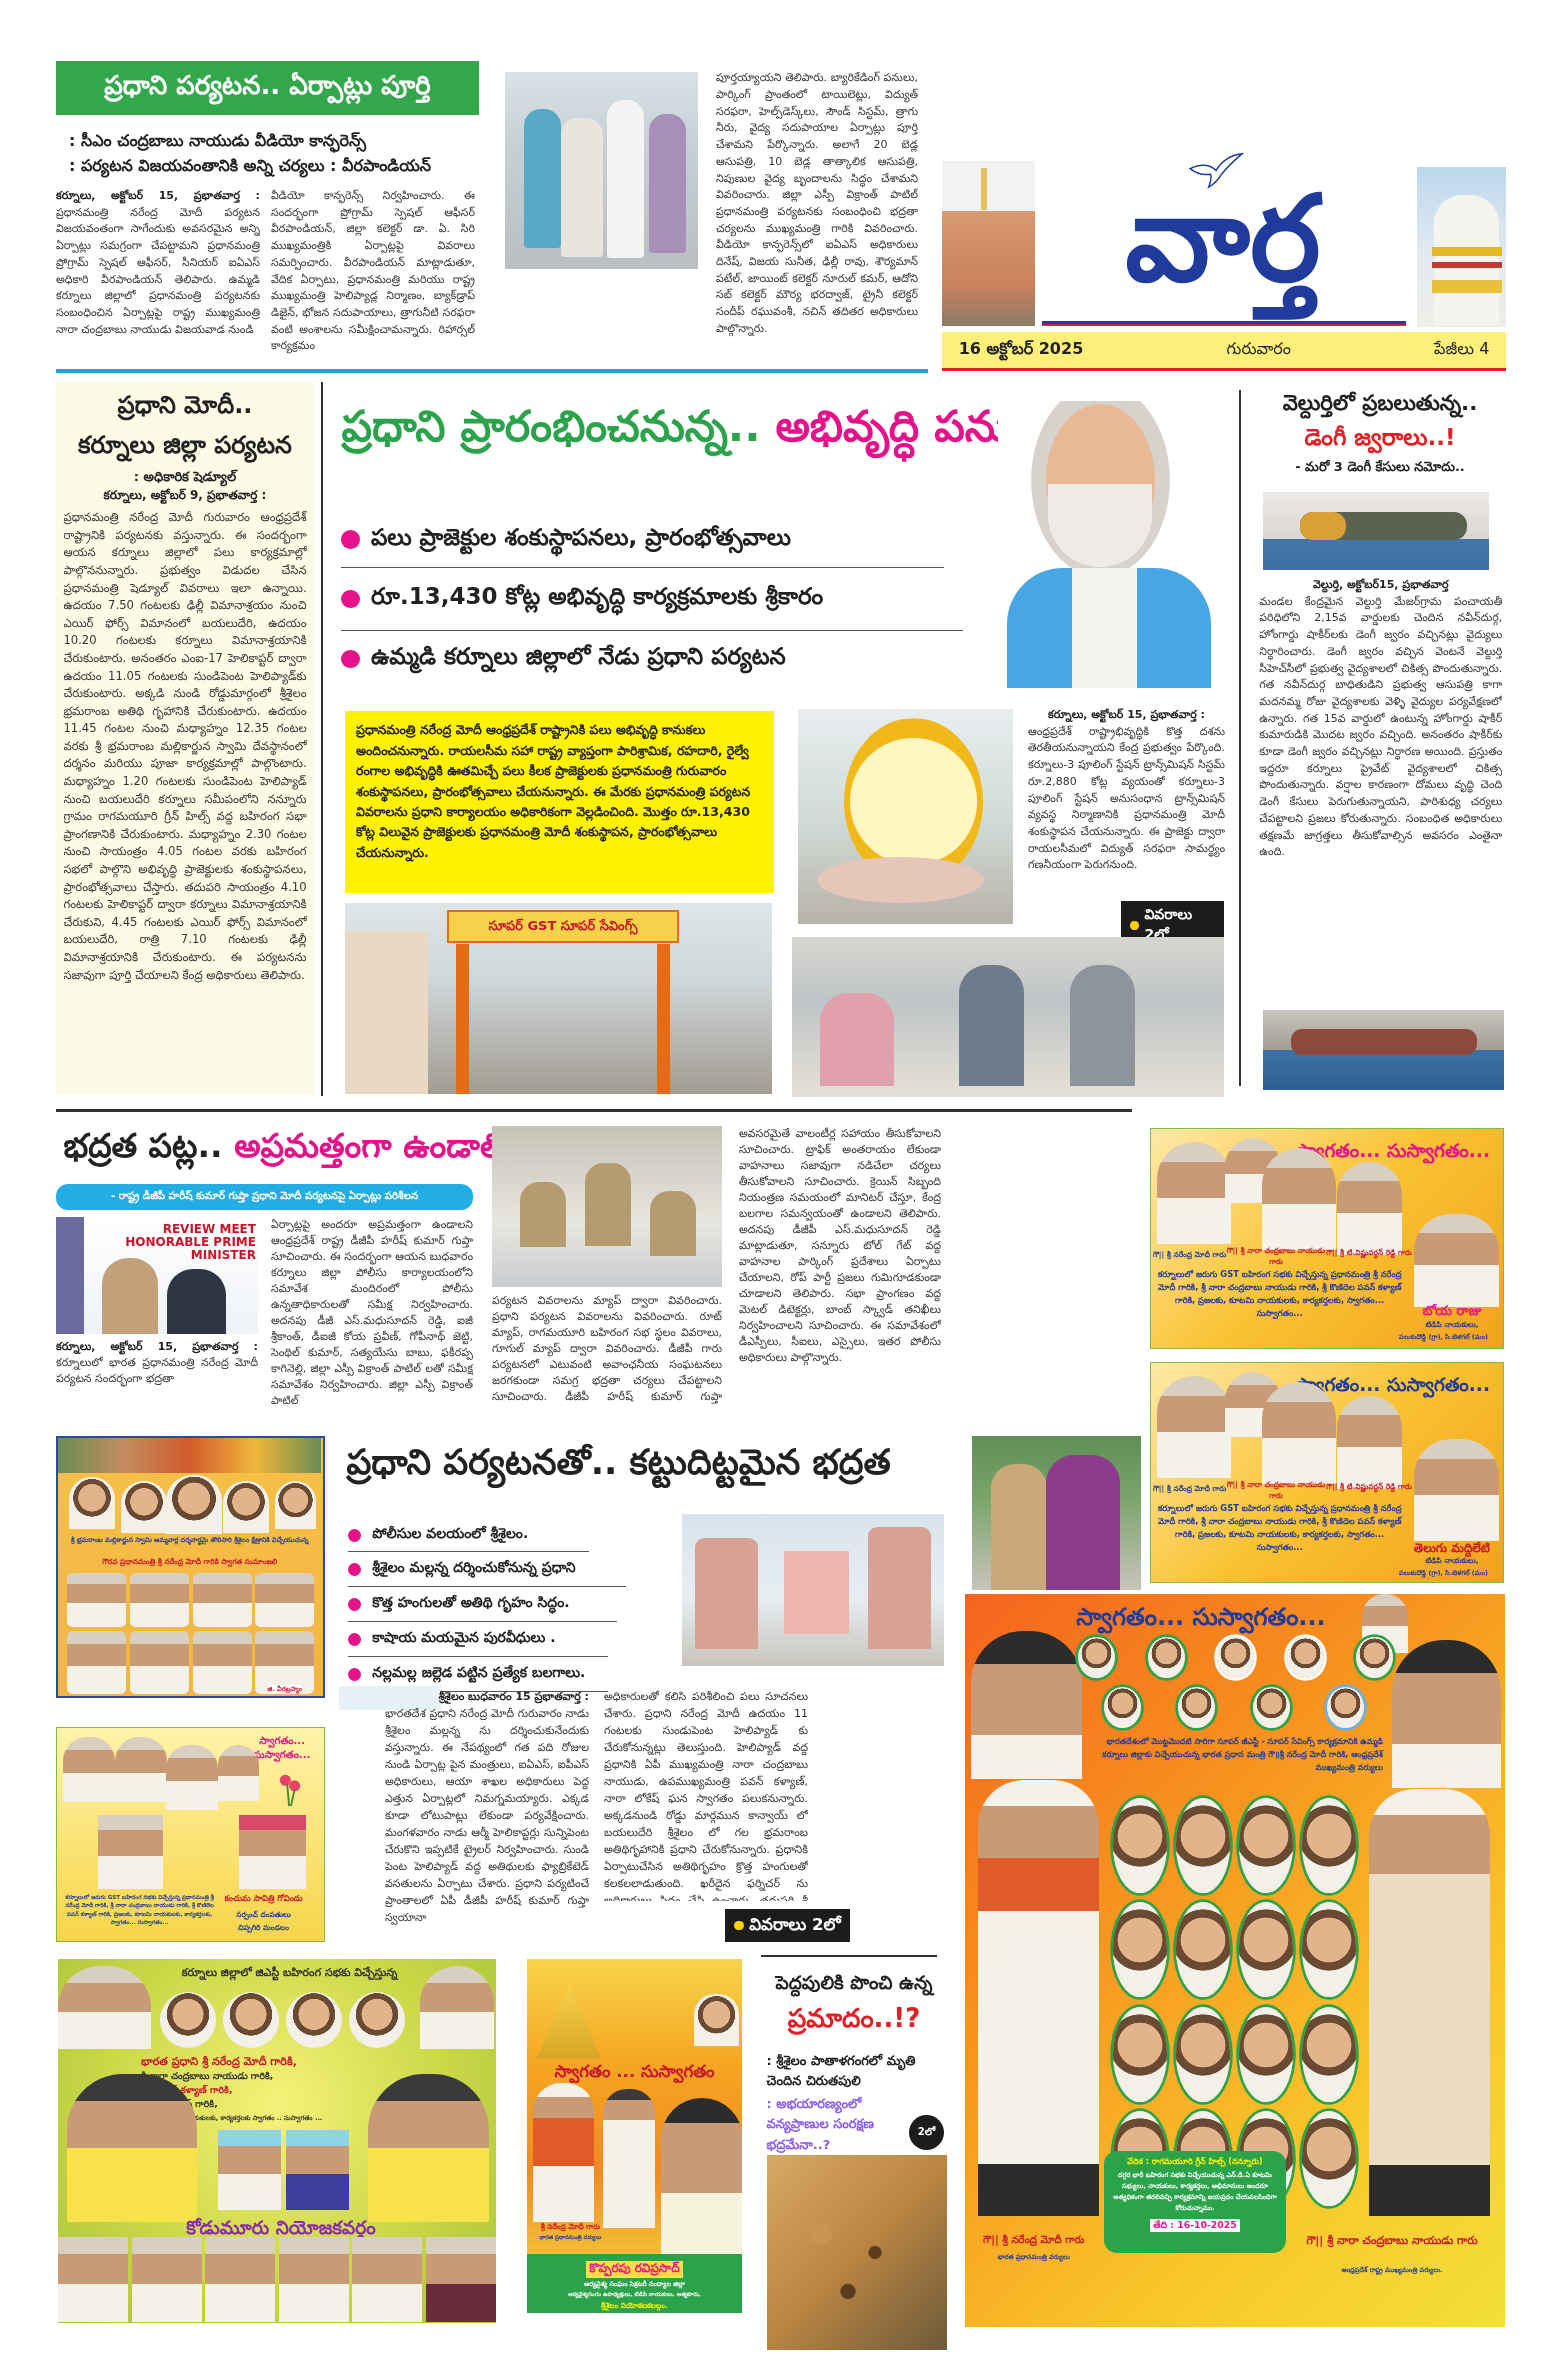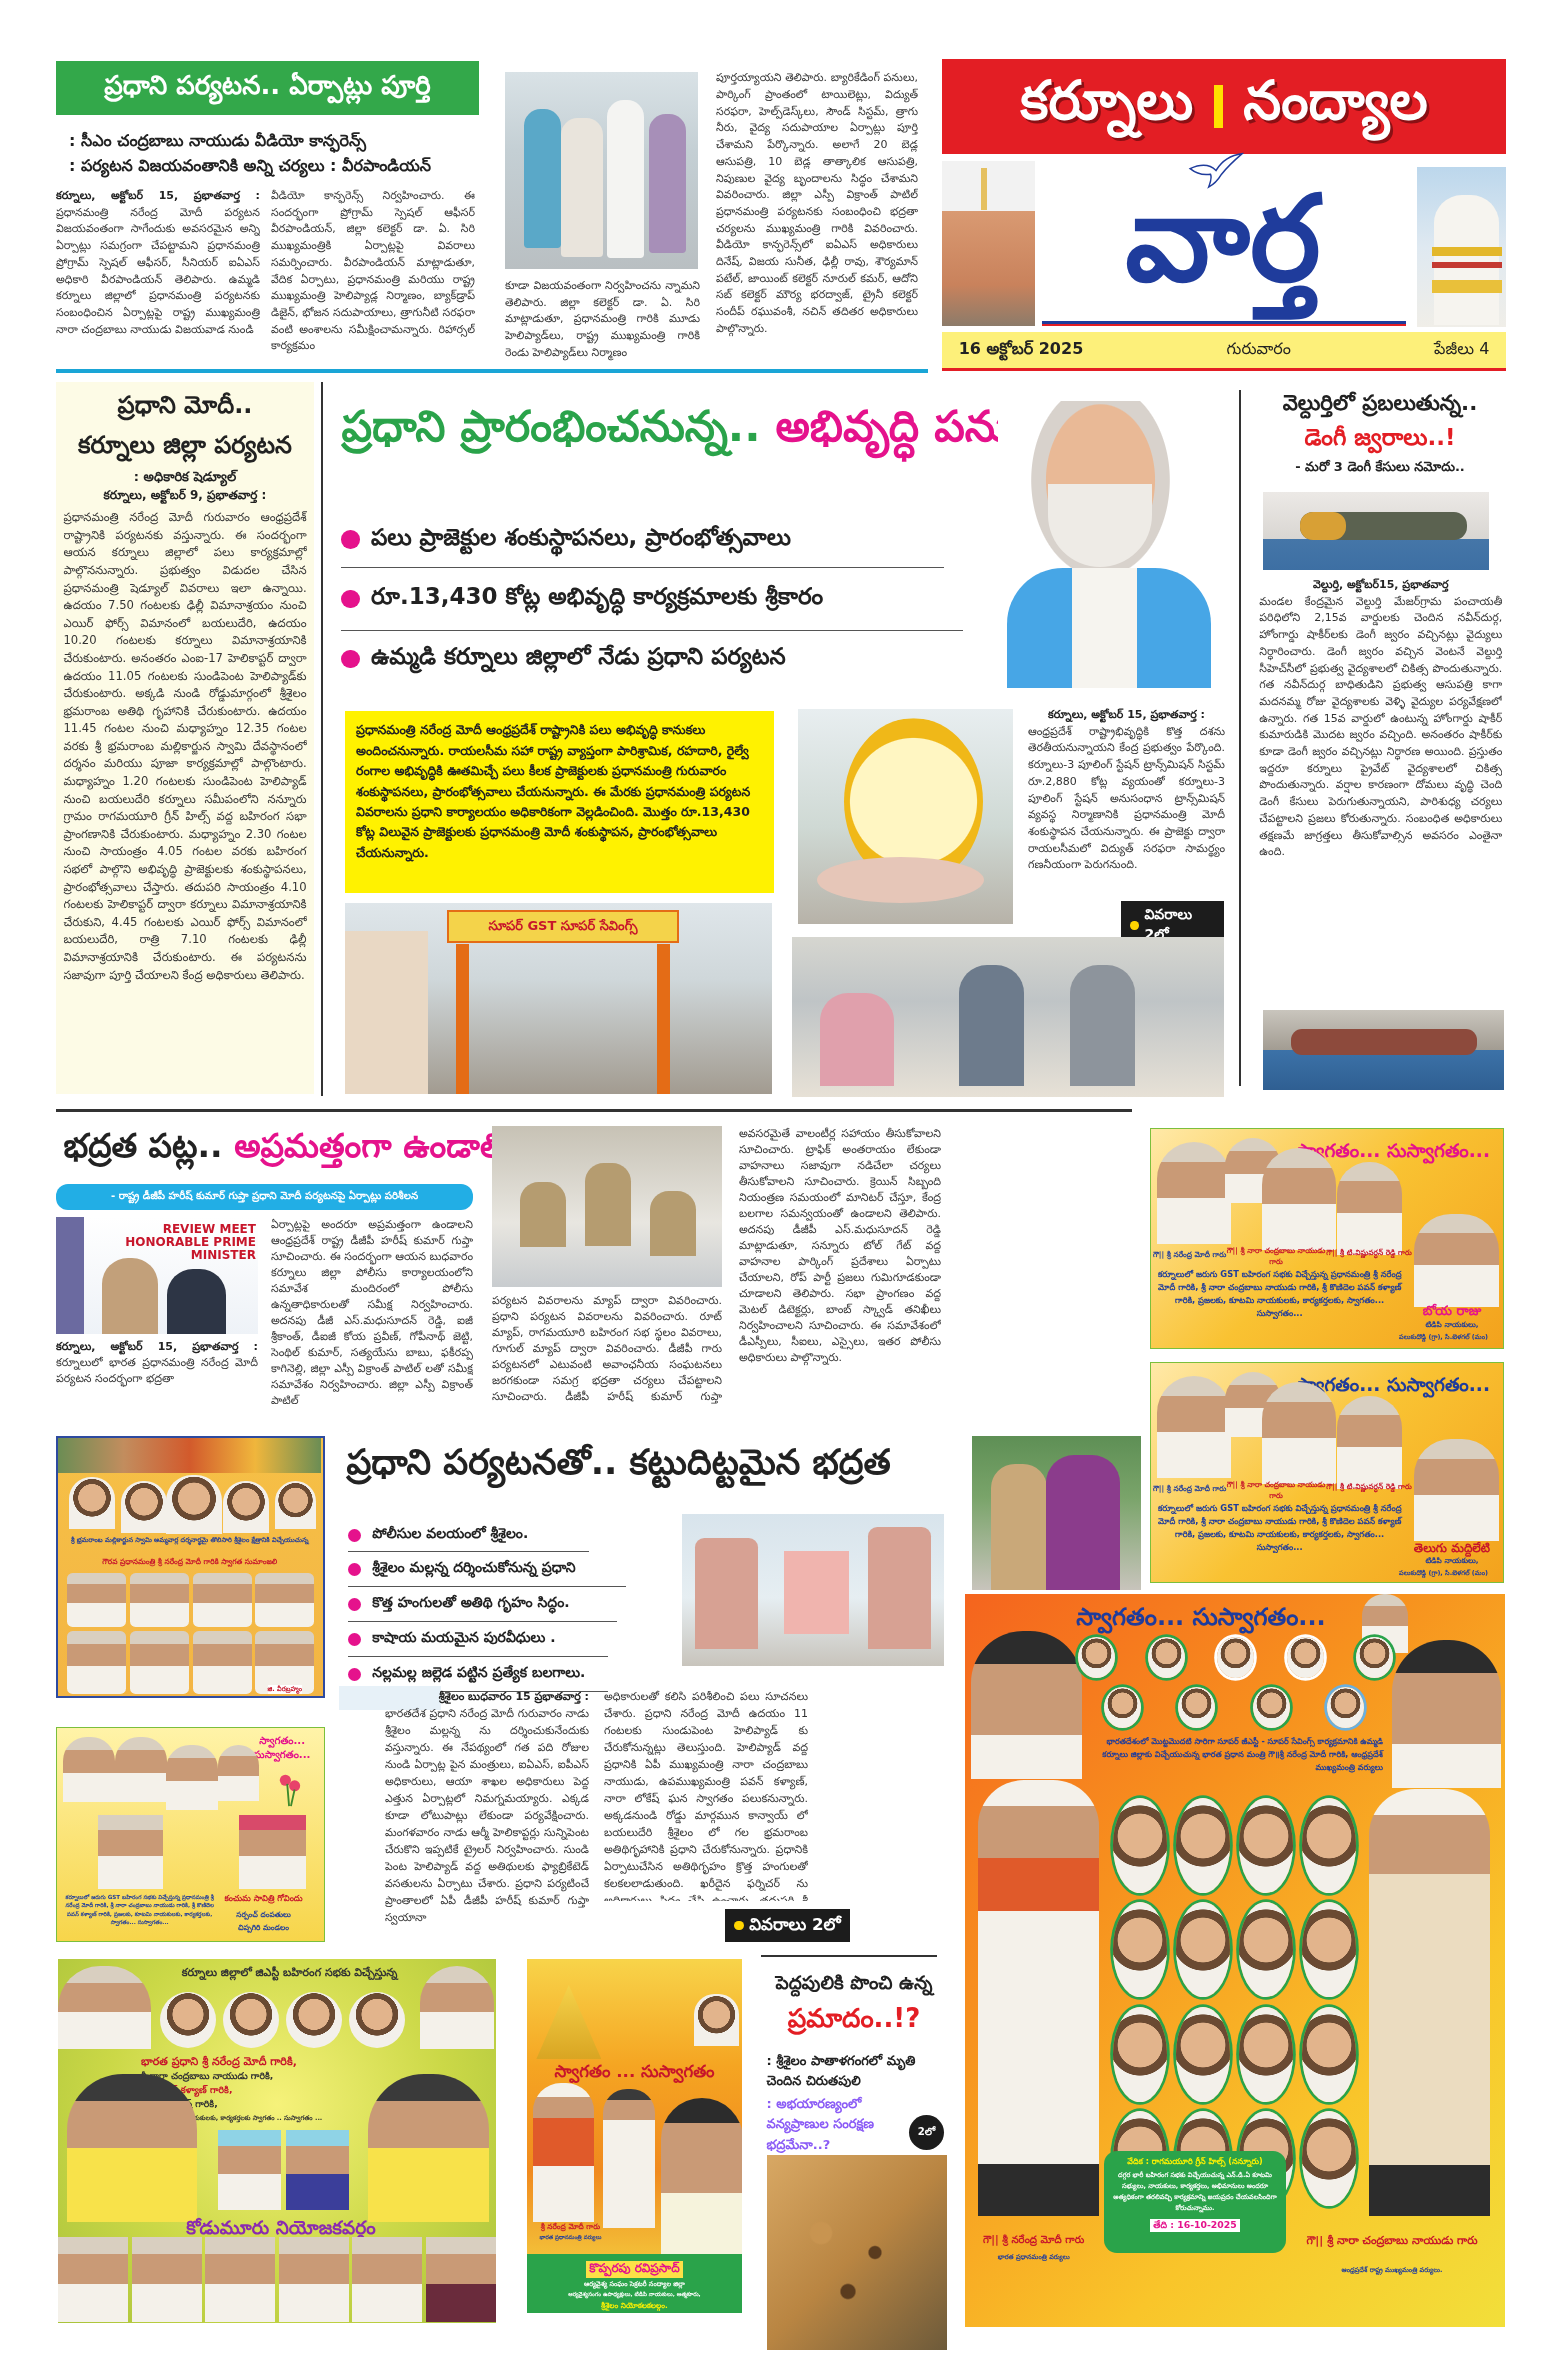--- a/index.html
+++ b/index.html
@@ -34,31 +34,25 @@
     <span class="dateline">కర్నూలు, అక్టోబర్ 15, ప్రభాతవార్త :</span>
     <span>ప్రధానమంత్రి నరేంద్ర మోదీ పర్యటన విజయవంతంగా సాగేందుకు అవసరమైన అన్ని ఏర్పాట్లు సమగ్రంగా చేపట్టామని ప్రధానమంత్రి ప్రోగ్రామ్ స్పెషల్ ఆఫీసర్, సీనియర్ ఐఏఎస్ అధికారి వీరపాండియన్ తెలిపారు. ఉమ్మడి కర్నూలు జిల్లాలో ప్రధానమంత్రి పర్యటనకు సంబంధించిన ఏర్పాట్లపై రాష్ట్ర ముఖ్యమంత్రి నారా చంద్రబాబు నాయుడు విజయవాడ నుండి</span>
   </div>
   <div class="body-text" style="position:absolute;left:215px;top:127px;width:204px;height:172px;overflow:hidden;font-size:11px;line-height:16.7px;">వీడియో కాన్ఫరెన్స్ నిర్వహించారు. ఈ సందర్భంగా ప్రోగ్రామ్ స్పెషల్ ఆఫీసర్ వీరపాండియన్, జిల్లా కలెక్టర్ డా. ఏ. సిరి ముఖ్యమంత్రికి ఏర్పాట్లపై వివరాలు సమర్పించారు. వీరపాండియన్ మాట్లాడుతూ, వేదిక ఏర్పాటు, ప్రధానమంత్రి మరియు రాష్ట్ర ముఖ్యమంత్రి హెలిప్యాడ్ల నిర్మాణం, బ్యాక్‌డ్రాప్ డిజైన్, భోజన సదుపాయాలు, త్రాగునీటి సరఫరా వంటి అంశాలను సమీక్షించామన్నారు. రిహార్సల్ కార్యక్రమం</div>
   <div class="photo" style="left:449px;top:11px;width:193px;height:197px;background:linear-gradient(180deg,#d9e2e6 0%,#c4cfd4 40%,#b9bfc2 100%);">
     <div style="position:absolute;left:18.6px;top:37px;width:37px;height:139px;background:#5aa8c8;border-radius:16.7px 16.7px 3.7px 3.7px;"></div>
     <div style="position:absolute;left:56px;top:46px;width:42px;height:139px;background:#e9e4dc;border-radius:16.7px 16.7px 3.7px 3.7px;"></div>
     <div style="position:absolute;left:102px;top:28px;width:37px;height:158px;background:#f4f4f2;border-radius:16.7px 16.7px 3.7px 3.7px;"></div>
     <div style="position:absolute;left:144px;top:42px;width:37px;height:139px;background:#a78fb8;border-radius:16.7px 16.7px 3.7px 3.7px;"></div>
   </div>
-  <div class="body-text" style="position:absolute;left:449px;top:217px;width:195px;height:83px;overflow:hidden;font-size:11px;line-height:16.7px;">కూడా విజయవంతంగా నిర్వహించను న్నామని తెలిపారు. జిల్లా కలెక్టర్ డా. ఏ. సిరి మాట్లాడుతూ, ప్రధానమంత్రి గారికి మూడు హెలిప్యాడ్‌లు, రాష్ట్ర ముఖ్యమంత్రి గారికి రెండు హెలిప్యాడ్‌లు నిర్మాణం</div>
   <div class="body-text" style="position:absolute;left:660px;top:9.3px;width:202px;height:293px;overflow:hidden;font-size:11px;line-height:16.7px;">పూర్తయ్యాయని తెలిపారు. బ్యారికేడింగ్ పనులు, పార్కింగ్ ప్రాంతంలో టాయిలెట్లు, విద్యుత్ సరఫరా, హెల్ప్‌డెస్క్‌లు, సౌండ్ సిస్టమ్, త్రాగు నీరు, వైద్య సదుపాయాల ఏర్పాట్లు పూర్తి చేశామని పేర్కొన్నారు. అలాగే 20 బెడ్ల ఆసుపత్రి, 10 బెడ్ల తాత్కాలిక ఆసుపత్రి, నిపుణుల వైద్య బృందాలను సిద్ధం చేశామని వివరించారు. జిల్లా ఎస్పీ విక్రాంత్ పాటిల్ ప్రధానమంత్రి పర్యటనకు సంబంధించి భద్రతా చర్యలను ముఖ్యమంత్రి గారికి వివరించారు. వీడియో కాన్ఫరెన్స్‌లో ఐఏఎస్ అధికారులు దినేష్, విజయ సునీత, ఢిల్లీ రావు, శౌర్యమాన్ పటేల్, జాయింట్ కలెక్టర్ నూరుల్ కమర్, ఆదోని సబ్ కలెక్టర్ మౌర్య భరద్వాజ్, ట్రైనీ కలెక్టర్ సందీప్ రఘువంశీ, నచిన్ తదితర అధికారులు పాల్గొన్నారు.</div>
 </div>
 <div class="rule-blue" style="left:56px;top:369px;width:872px;"></div>
 
 <div class="abs" style="left:942px;top:59px;width:564px;height:315px;">
-  <div style="position:absolute;left:0;top:0;width:564px;height:95px;background:#e31e24;display:flex;align-items:center;justify-content:center;gap:20.4px;">
-    <span style="color:#fff;font-size:54px;font-weight:bold;text-shadow:2.8px 2.8px 0 #8a1014;">కర్నూలు</span>
-    <span style="width:9.3px;height:43px;background:#ffe100;display:inline-block;"></span>
-    <span style="color:#fff;font-size:54px;font-weight:bold;text-shadow:2.8px 2.8px 0 #8a1014;">నంద్యాల</span>
-  </div>
   <div class="photo" style="left:0;top:102px;width:93px;height:165px;background:linear-gradient(180deg,#f2f2f2 0%,#f2f2f2 30%,#d99a72 30%,#c9825c 75%,#8c7b6a 100%);">
     <div style="position:absolute;left:39px;top:7.4px;width:5.6px;height:42px;background:#e5c060;"></div>
   </div>
   <div style="position:absolute;left:246px;top:93px;width:56px;height:37px;">
     <svg width="56" height="37" viewBox="0 0 60 40">
         <path d="M2 18 Q20 10 30 20 Q40 4 58 2 Q44 14 36 24 Q30 34 22 38 Q26 28 24 24 Q12 26 2 18Z" fill="#fff" stroke="#1f3c9c" stroke-width="1.6"></path>
       </svg>
   </div>
   <div style="position:absolute;left:100px;top:111px;width:362px;height:139px;text-align:center;color:#1f3c9c;font-size:119px;font-weight:bold;line-height:139px;">వార్త</div>
   <div style="position:absolute;left:100px;top:262px;width:364px;height:4.6px;background:#1f3c9c;border-bottom:2.8px solid #e31e24;"></div>

